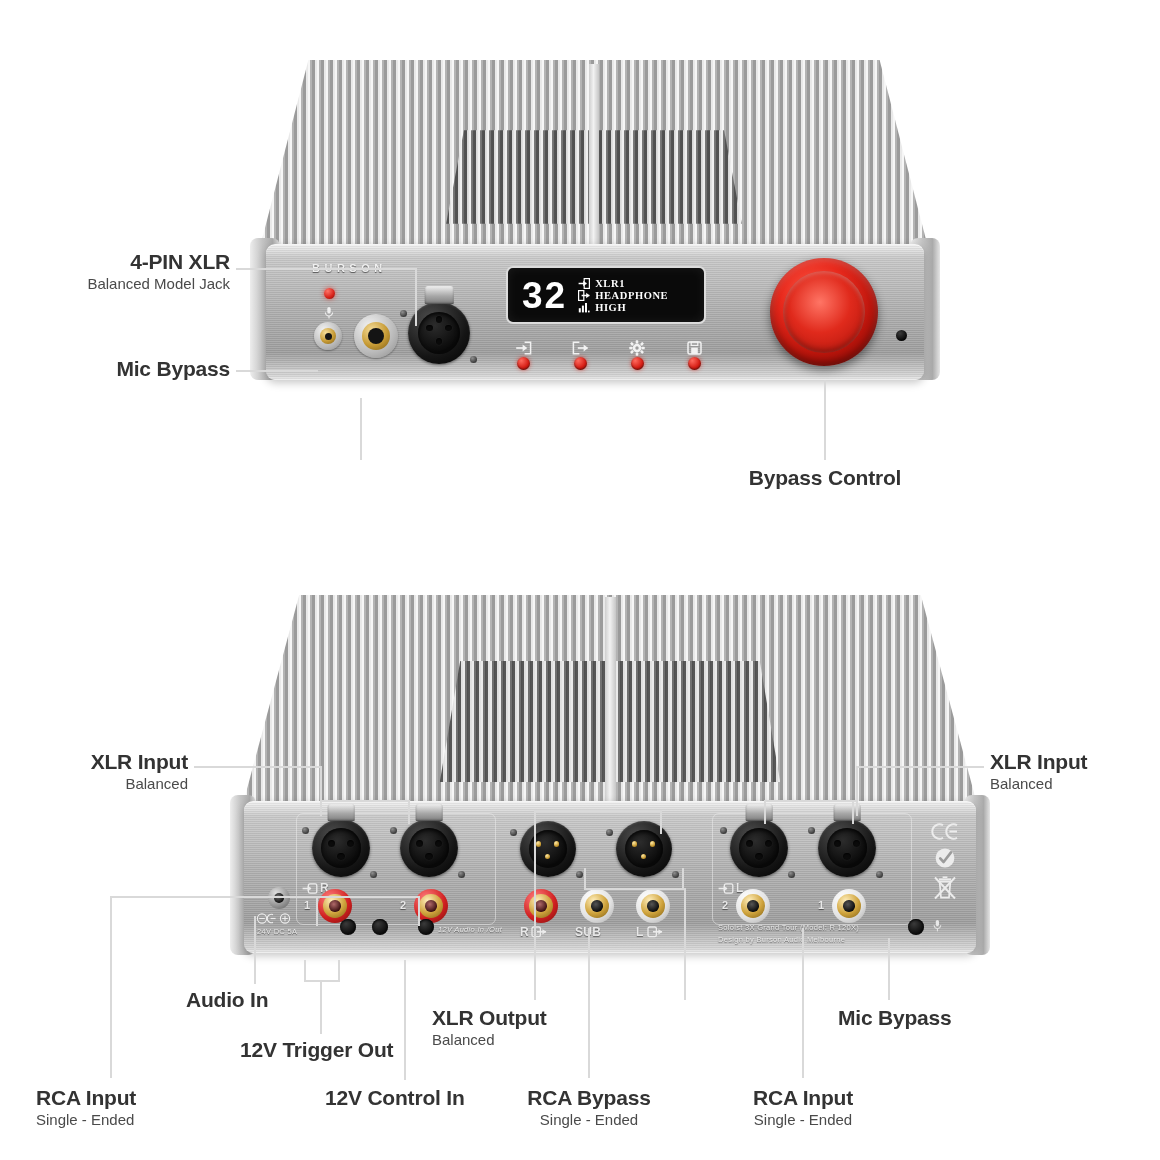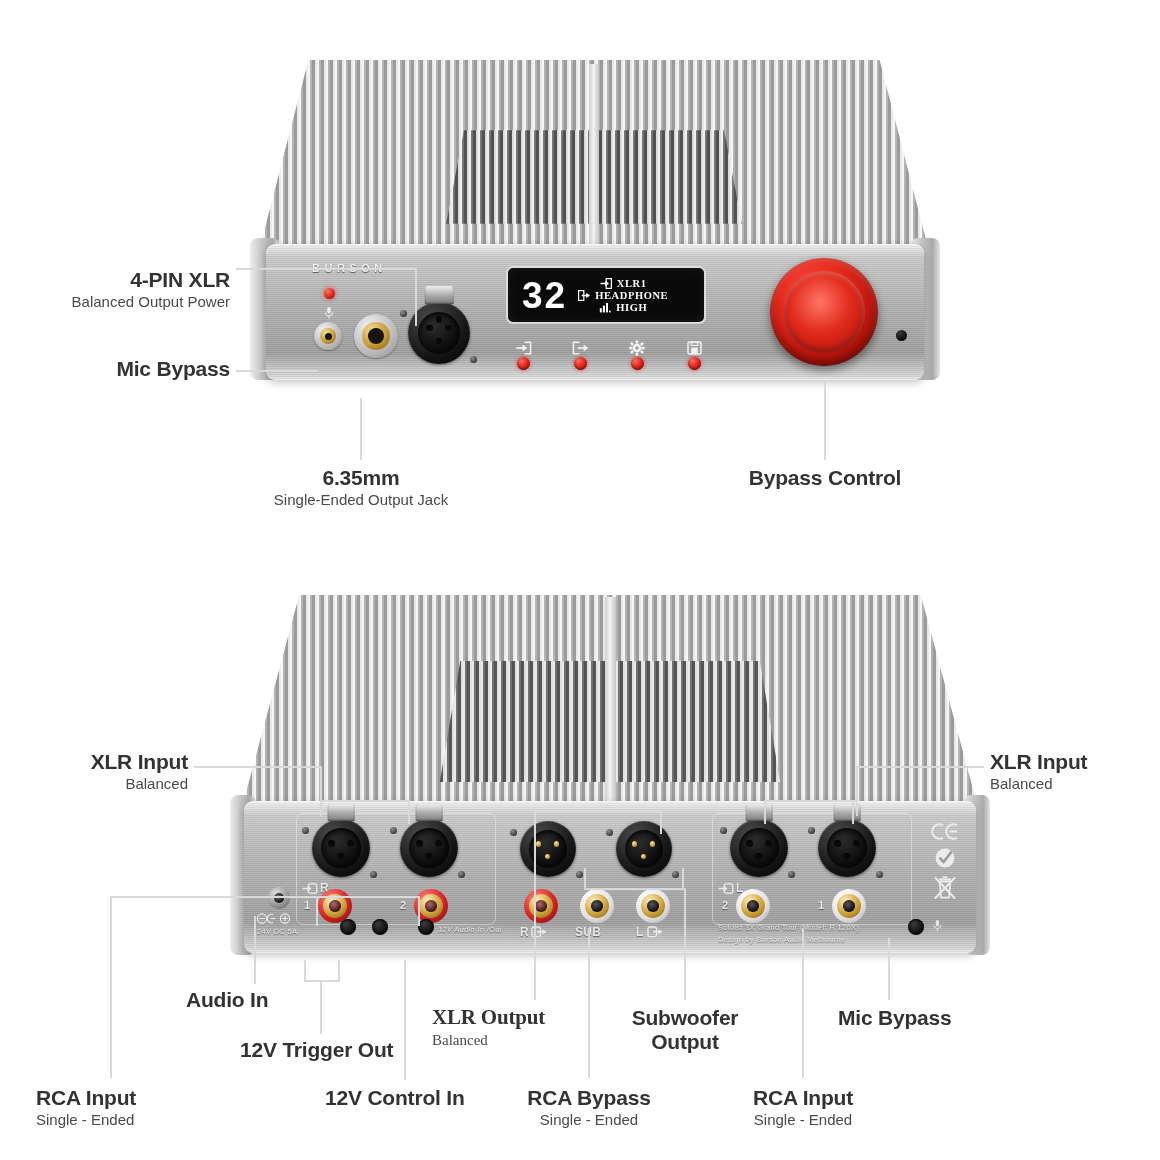--- a/index.html
+++ b/index.html
@@ -91,21 +91,21 @@
   .oled {
     position: absolute; background: #0a0a0a; border-radius: 7px;
     border: 2px solid #dcdcdc;
     display: flex; align-items: center; padding: 0 10px 0 14px;
     box-shadow: inset 0 0 11px rgba(255,255,255,.07);
   }
   .oled .vol {
     color: #ffffff; font-size: 37px; font-weight: bold;
     letter-spacing: 2px; line-height: 1; font-family: "Liberation Sans", sans-serif;
   }
-  .oled .rows { margin-left: 11px; display: flex; flex-direction: column; gap: 1px; align-items: center; }
+  .oled .rows { margin-left: 11px; display: flex; flex-direction: column; gap: 1px; }
   .oled .row { display: flex; align-items: center; gap: 5px; }
   .oled .row .rtxt {
     color: #ffffff; font-size: 10.5px; letter-spacing: .6px;
     font-family: "Liberation Serif", serif; font-weight: bold;
   }
   .oled .row svg { display: block; }
 
   
   .btn { position: absolute; width: 22px; text-align: center; }
   .btn .gi { height: 15px; display: flex; align-items: center; justify-content: center; }
@@ -371,36 +371,32 @@
         </div>
         <div class="led"></div>
       </div>
 
       <div class="knob" style="left:504px; top:14px; width:108px; height:108px;"></div>
 
       <div class="irhole" style="left:630px; top:86px;"></div>
     </div>
   </div>
 
-  <div class="callout rt" style="left:40px; top:268px; width:190px;">
+  <div class="callout rt" style="left:40px; top:250px; width:190px;">
     <div class="ttl">4-PIN XLR</div>
-    <div class="sub">Balanced Output Power</div>
+    <div class="sub">Balanced Model Jack</div>
   </div>
   <div class="lead h" style="left:236px; top:268px; width:180px;"></div>
   <div class="lead v" style="left:415px; top:268px; height:58px;"></div>
 
   <div class="callout rt" style="left:40px; top:357px; width:190px;">
     <div class="ttl">Mic Bypass</div>
   </div>
   <div class="lead h" style="left:236px; top:370px; width:82px;"></div>
 
-  <div class="callout ctr" style="left:248px; top:466px; width:226px;">
-    <div class="ttl">6.35mm</div>
-    <div class="sub">Single-Ended Output Jack</div>
-  </div>
   <div class="lead v" style="left:360px; top:398px; height:62px;"></div>
 
   <div class="callout ctr" style="left:712px; top:466px; width:226px;">
     <div class="ttl">Bypass Control</div>
   </div>
   <div class="lead v" style="left:824px; top:380px; height:80px;"></div>
 
   <div class="device" style="left:230px; top:595px; width:760px; height:380px;">
 
     <div class="topslab" style="left:10px; top:0px; width:740px; height:220px;
@@ -671,33 +667,29 @@
   <div class="lead v" style="left:304px; top:960px; height:22px;"></div>
   <div class="lead h" style="left:304px; top:980px; width:36px;"></div>
   <div class="lead v" style="left:338px; top:960px; height:22px;"></div>
   <div class="lead v" style="left:320px; top:980px; height:54px;"></div>
 
   <div class="callout lf" style="left:325px; top:1086px; width:200px;">
     <div class="ttl">12V Control In</div>
   </div>
   <div class="lead v" style="left:404px; top:960px; height:120px;"></div>
 
-  <div class="callout lf" style="left:432px; top:1006px; width:200px;font-family:Liberation Serif, serif;">
+  <div class="callout lf" style="left:432px; top:1006px; width:200px;">
     <div class="ttl">XLR Output</div>
     <div class="sub">Balanced</div>
   </div>
   <div class="lead v" style="left:534px; top:810px; height:190px;"></div>
   <div class="lead h" style="left:534px; top:810px; width:128px;"></div>
   <div class="lead v" style="left:534px; top:810px; height:24px;"></div>
   <div class="lead v" style="left:660px; top:810px; height:24px;"></div>
 
-  <div class="callout ctr" style="left:608px; top:1006px; width:154px;">
-    <div class="ttl">Subwoofer
-Output</div>
-  </div>
   <div class="lead v" style="left:684px; top:888px; height:112px;"></div>
   <div class="lead h" style="left:584px; top:888px; width:100px;"></div>
   <div class="lead v" style="left:584px; top:868px; height:22px;"></div>
   <div class="lead v" style="left:682px; top:868px; height:22px;"></div>
 
   <div class="callout lf" style="left:838px; top:1006px; width:180px;">
     <div class="ttl">Mic Bypass</div>
   </div>
   <div class="lead v" style="left:888px; top:938px; height:62px;"></div>
 

